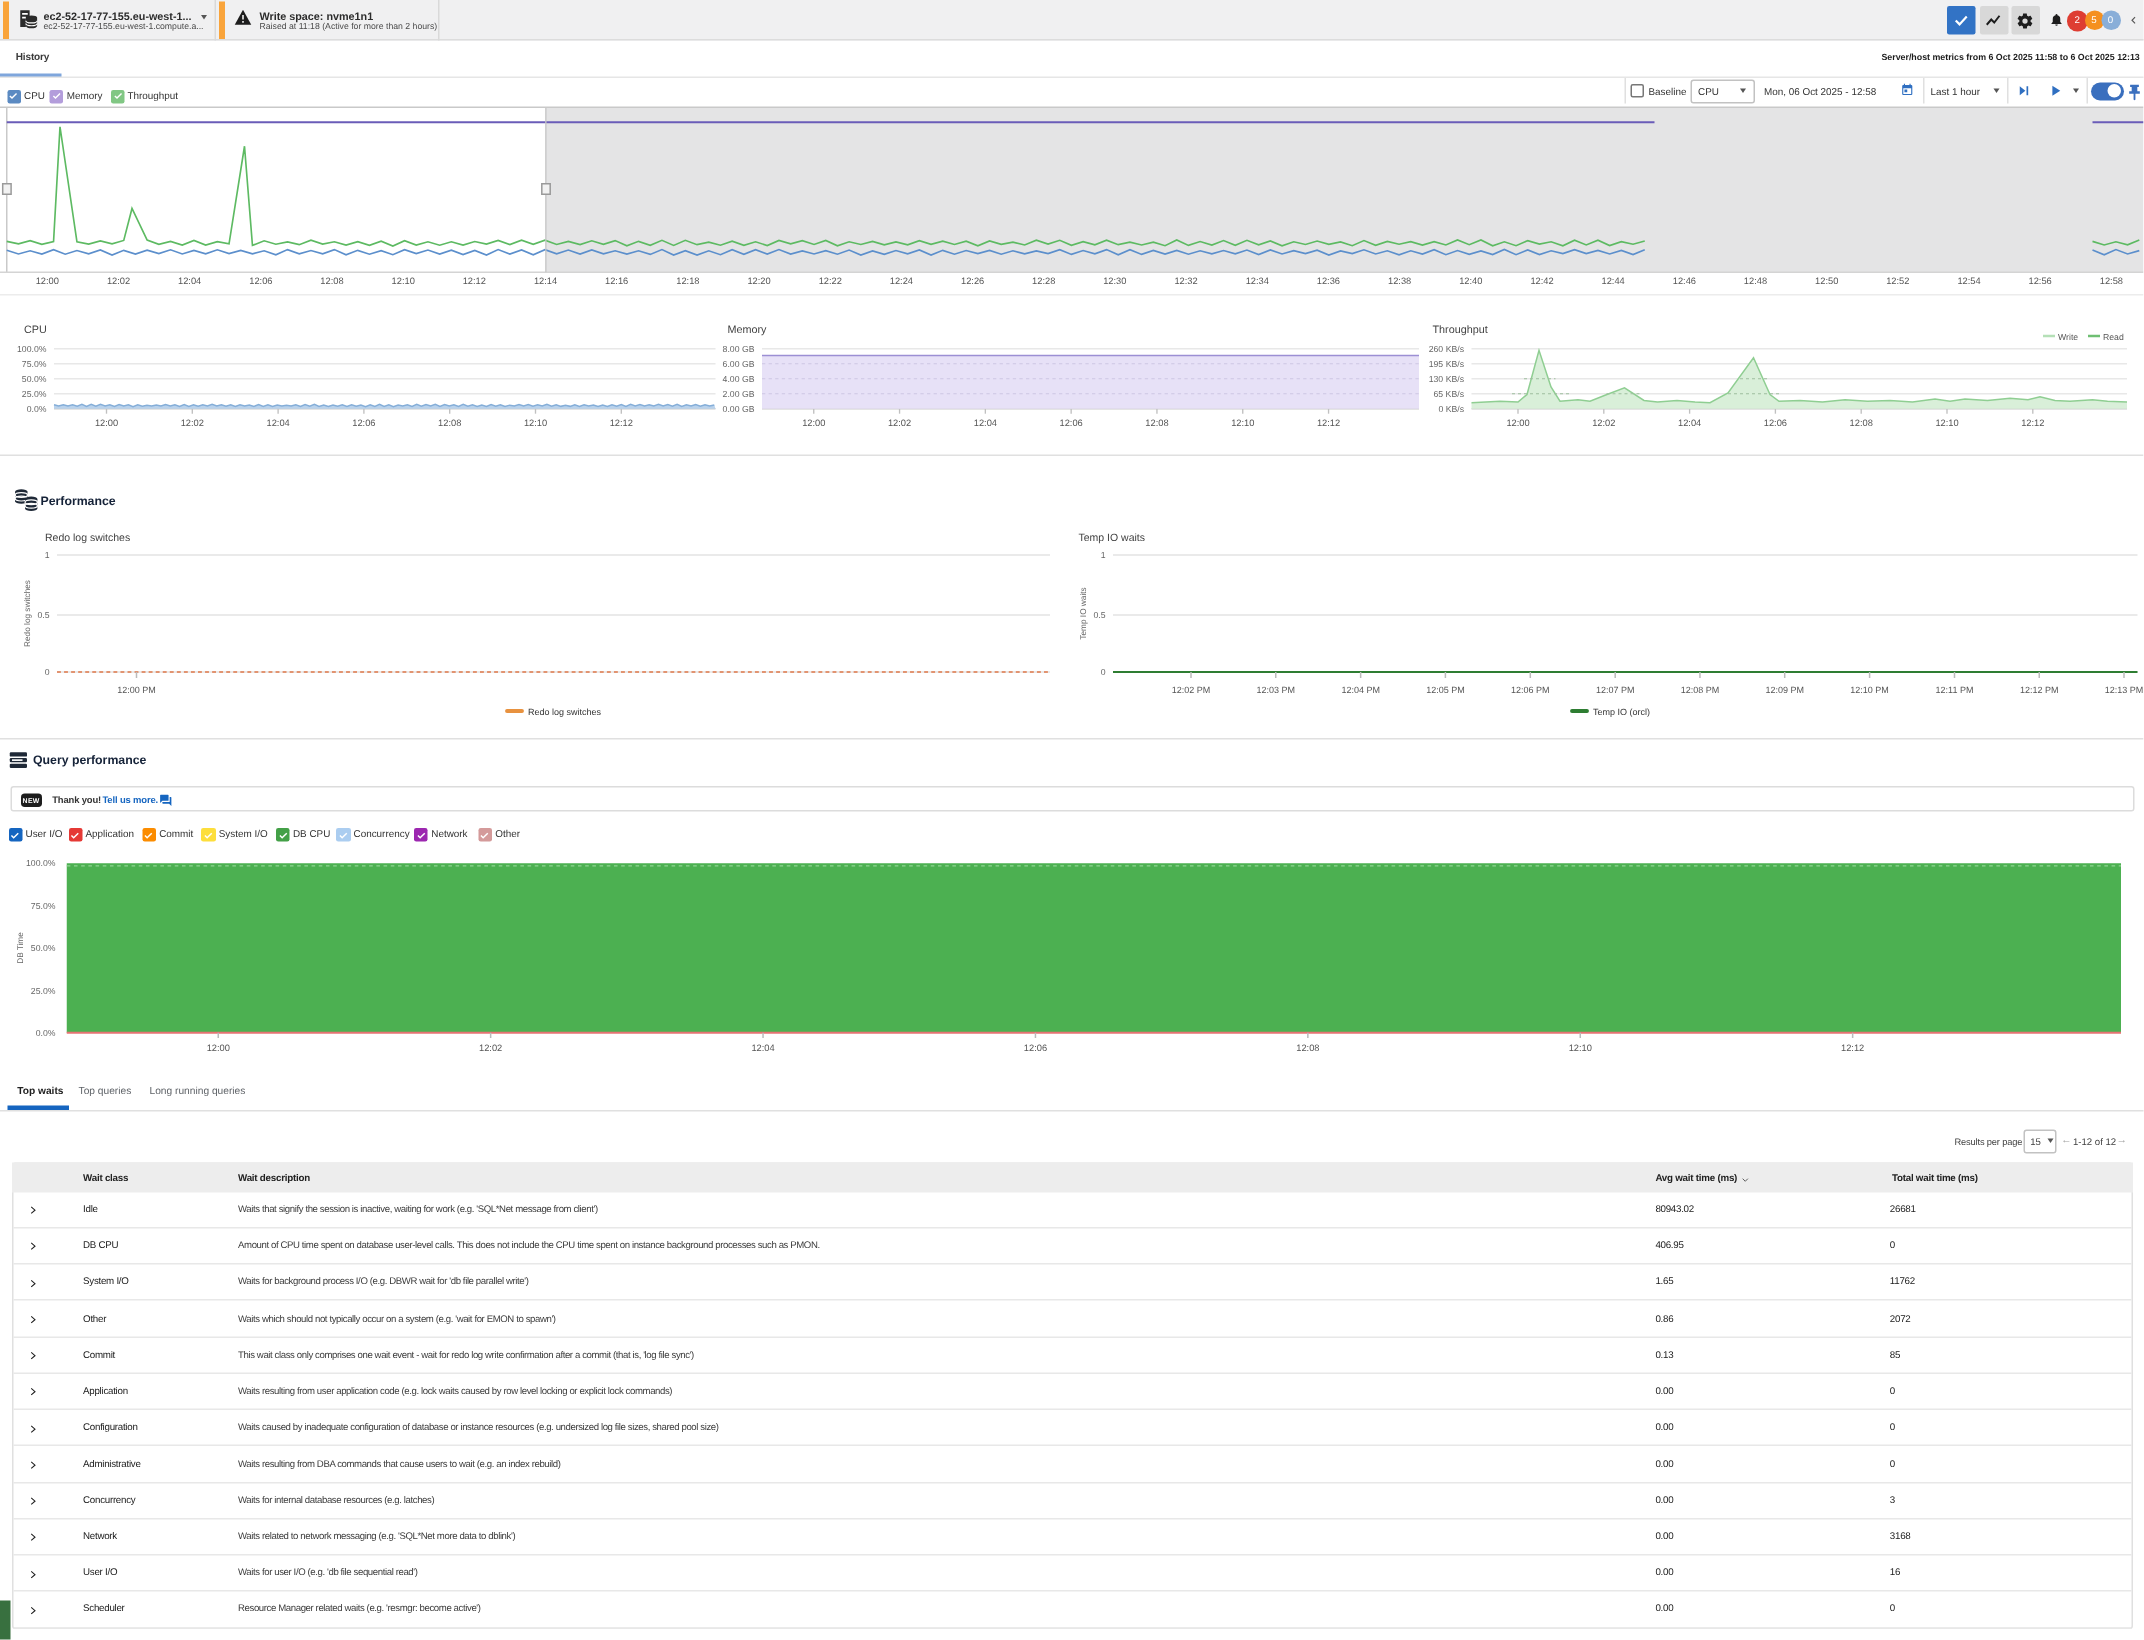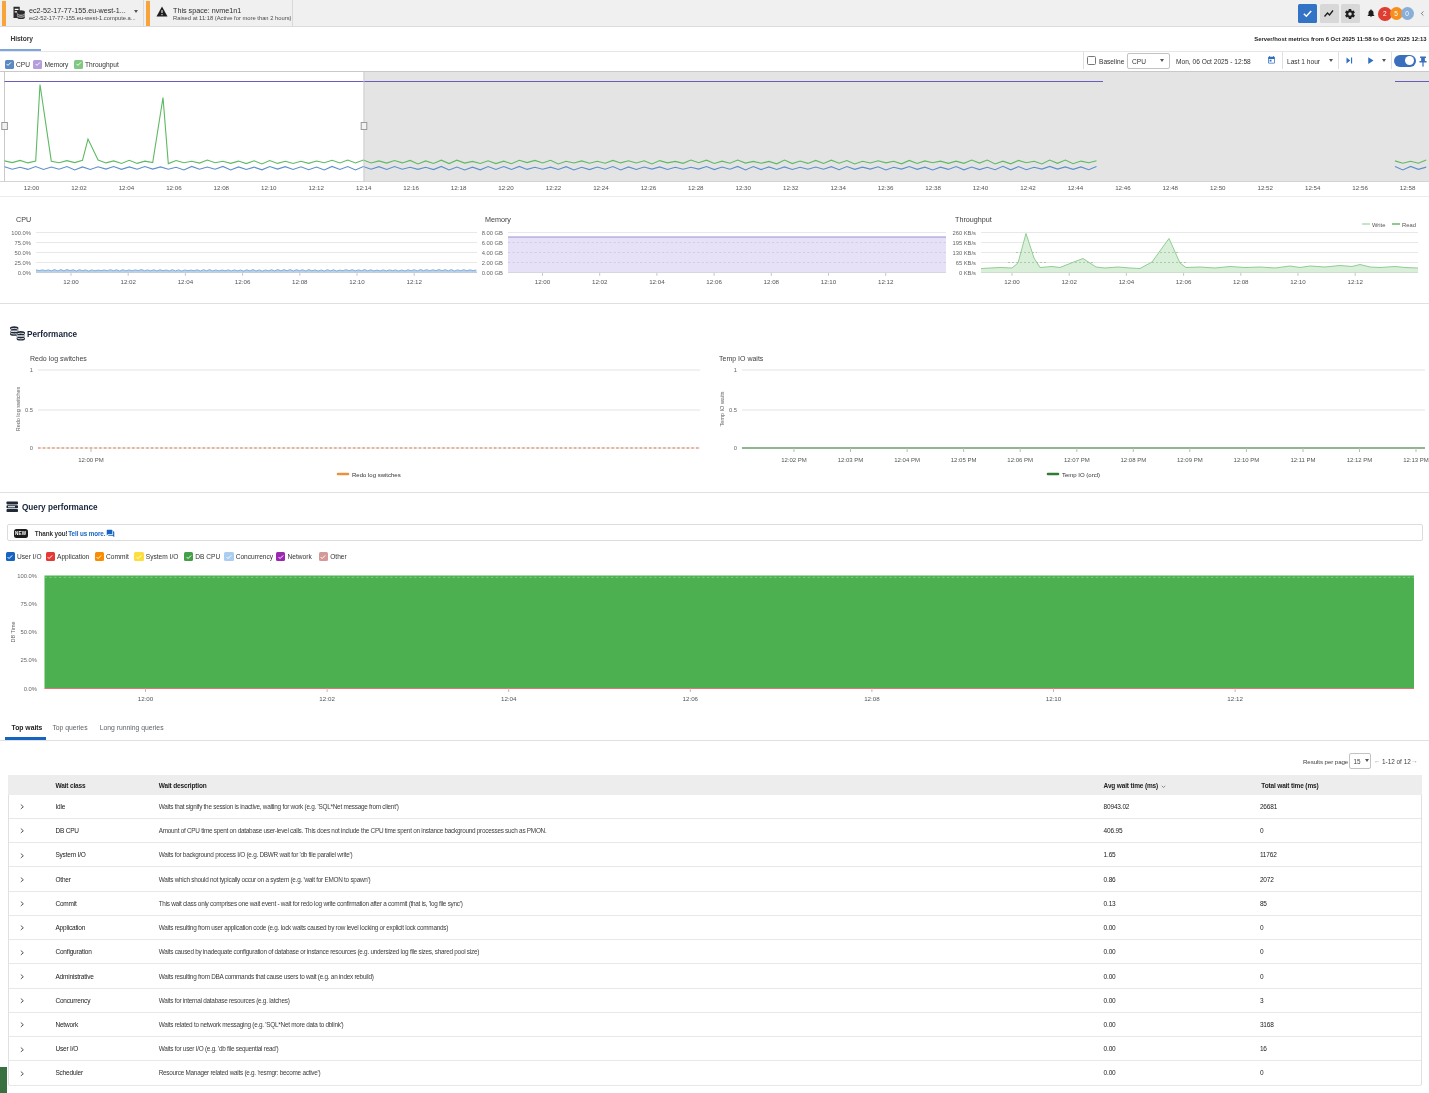--- a/index.html
+++ b/index.html
@@ -1,19 +1,19 @@
 <!DOCTYPE html>
 <html><head><meta charset="utf-8"><style>
 * { margin:0; padding:0; box-sizing:border-box; }
 html,body { width:1429px; height:1093px; background:#fff; font-family:"Liberation Sans", sans-serif; overflow:hidden; }
 .abs { position:absolute; }
 #topbar { position:absolute; left:0; top:0; width:1429px; height:27px; background:#f0f0f1; border-bottom:1px solid #dcdcdc; }
 .obar { position:absolute; top:1px; width:4px; height:25px; background:#f9a43b; }
 .sep { position:absolute; top:0; width:1px; height:27px; background:#d9d9d9; }
-.t1 { position:absolute; font-size:7.2px; font-weight:normal; color:#2b2b2b; white-space:nowrap;text-align:right; }
+.t1 { position:absolute; font-size:7.2px; font-weight:bold; color:#2b2b2b; white-space:nowrap;text-align:right; }
 .t2 { position:absolute; font-size:5.8px; color:#4a4a4a; white-space:nowrap; }
 .sqbtn { position:absolute; top:4px; width:19px; height:19px; border-radius:1.5px; }
 .circ { position:absolute; border-radius:50%; color:#fff; text-align:center; }
 #histrow { position:absolute; left:0; top:28px; width:1429px; height:24px; background:#fff; }
 #tabline { position:absolute; left:0; top:49px; width:41px; height:2.6px; background:#7fa6dc; }
 #row2border { position:absolute; left:0; top:51.4px; width:1429px; height:1px; background:#e6e6e6; }
 .smallcb { position:absolute; top:59.5px; width:9.2px; height:9.2px; border-radius:1.5px; }
 .smallcb svg { position:absolute; left:0.8px; top:0.8px; width:7.6px; height:7.6px; }
 .cblab { position:absolute; top:61px; font-size:6.6px; color:#333; white-space:nowrap; }
 .tbtext { position:absolute; font-size:6.6px; color:#333; white-space:nowrap; }
@@ -284,21 +284,21 @@
  </svg>
  <div class="t1" style="left:29px;top:5.5px;">ec2-52-17-77-155.eu-west-1...</div>
  <div class="t2" style="left:29px;top:14.5px;">ec2-52-17-77-155.eu-west-1.compute.a...</div>
  <div class="abs" style="left:134px;top:10px;width:0;height:0;border-left:2.8px solid transparent;border-right:2.8px solid transparent;border-top:3.4px solid #555;"></div>
  <div class="sep" style="left:143px;"></div>
  <div class="obar" style="left:146px;width:3.6px;"></div>
  <svg class="abs" style="left:156px;top:6px;width:12px;height:11px;" viewBox="0 0 24 22">
    <path d="M12 1L23 21H1z" fill="#1d1d1d"></path>
       <path d="M11 8h2v6h-2zM11 16h2v2.4h-2z" fill="#fff"></path>
  </svg>
- <div class="t1" style="left:173px;top:5.5px;">This space: nvme1n1</div>
+ <div class="t1" style="left:173px;top:5.5px;">Write space: nvme1n1</div>
  <div class="t2" style="left:173px;top:14.5px;">Raised at 11:18 (Active for more than 2 hours)</div>
  <div class="sep" style="left:291.5px;"></div>
  <div class="sqbtn" style="left:1298px;background:#3273c5;">
    <svg style="position:absolute;left:4px;top:4px;width:11px;height:11px;" viewBox="0 0 24 24">
         <path d="M4 12.5l5.5 5.5L20 6.5" fill="none" stroke="#fff" stroke-width="3.2"></path>
       </svg>
  </div>
  <div class="sqbtn" style="left:1319.5px;background:#d8d8d8;">
    <svg style="position:absolute;left:3.5px;top:3.5px;width:12px;height:12px;" viewBox="0 0 24 24">
         <path d="M3 17l6-7 4 4 7-9" fill="none" stroke="#1d1d1d" stroke-width="2.6"></path>

